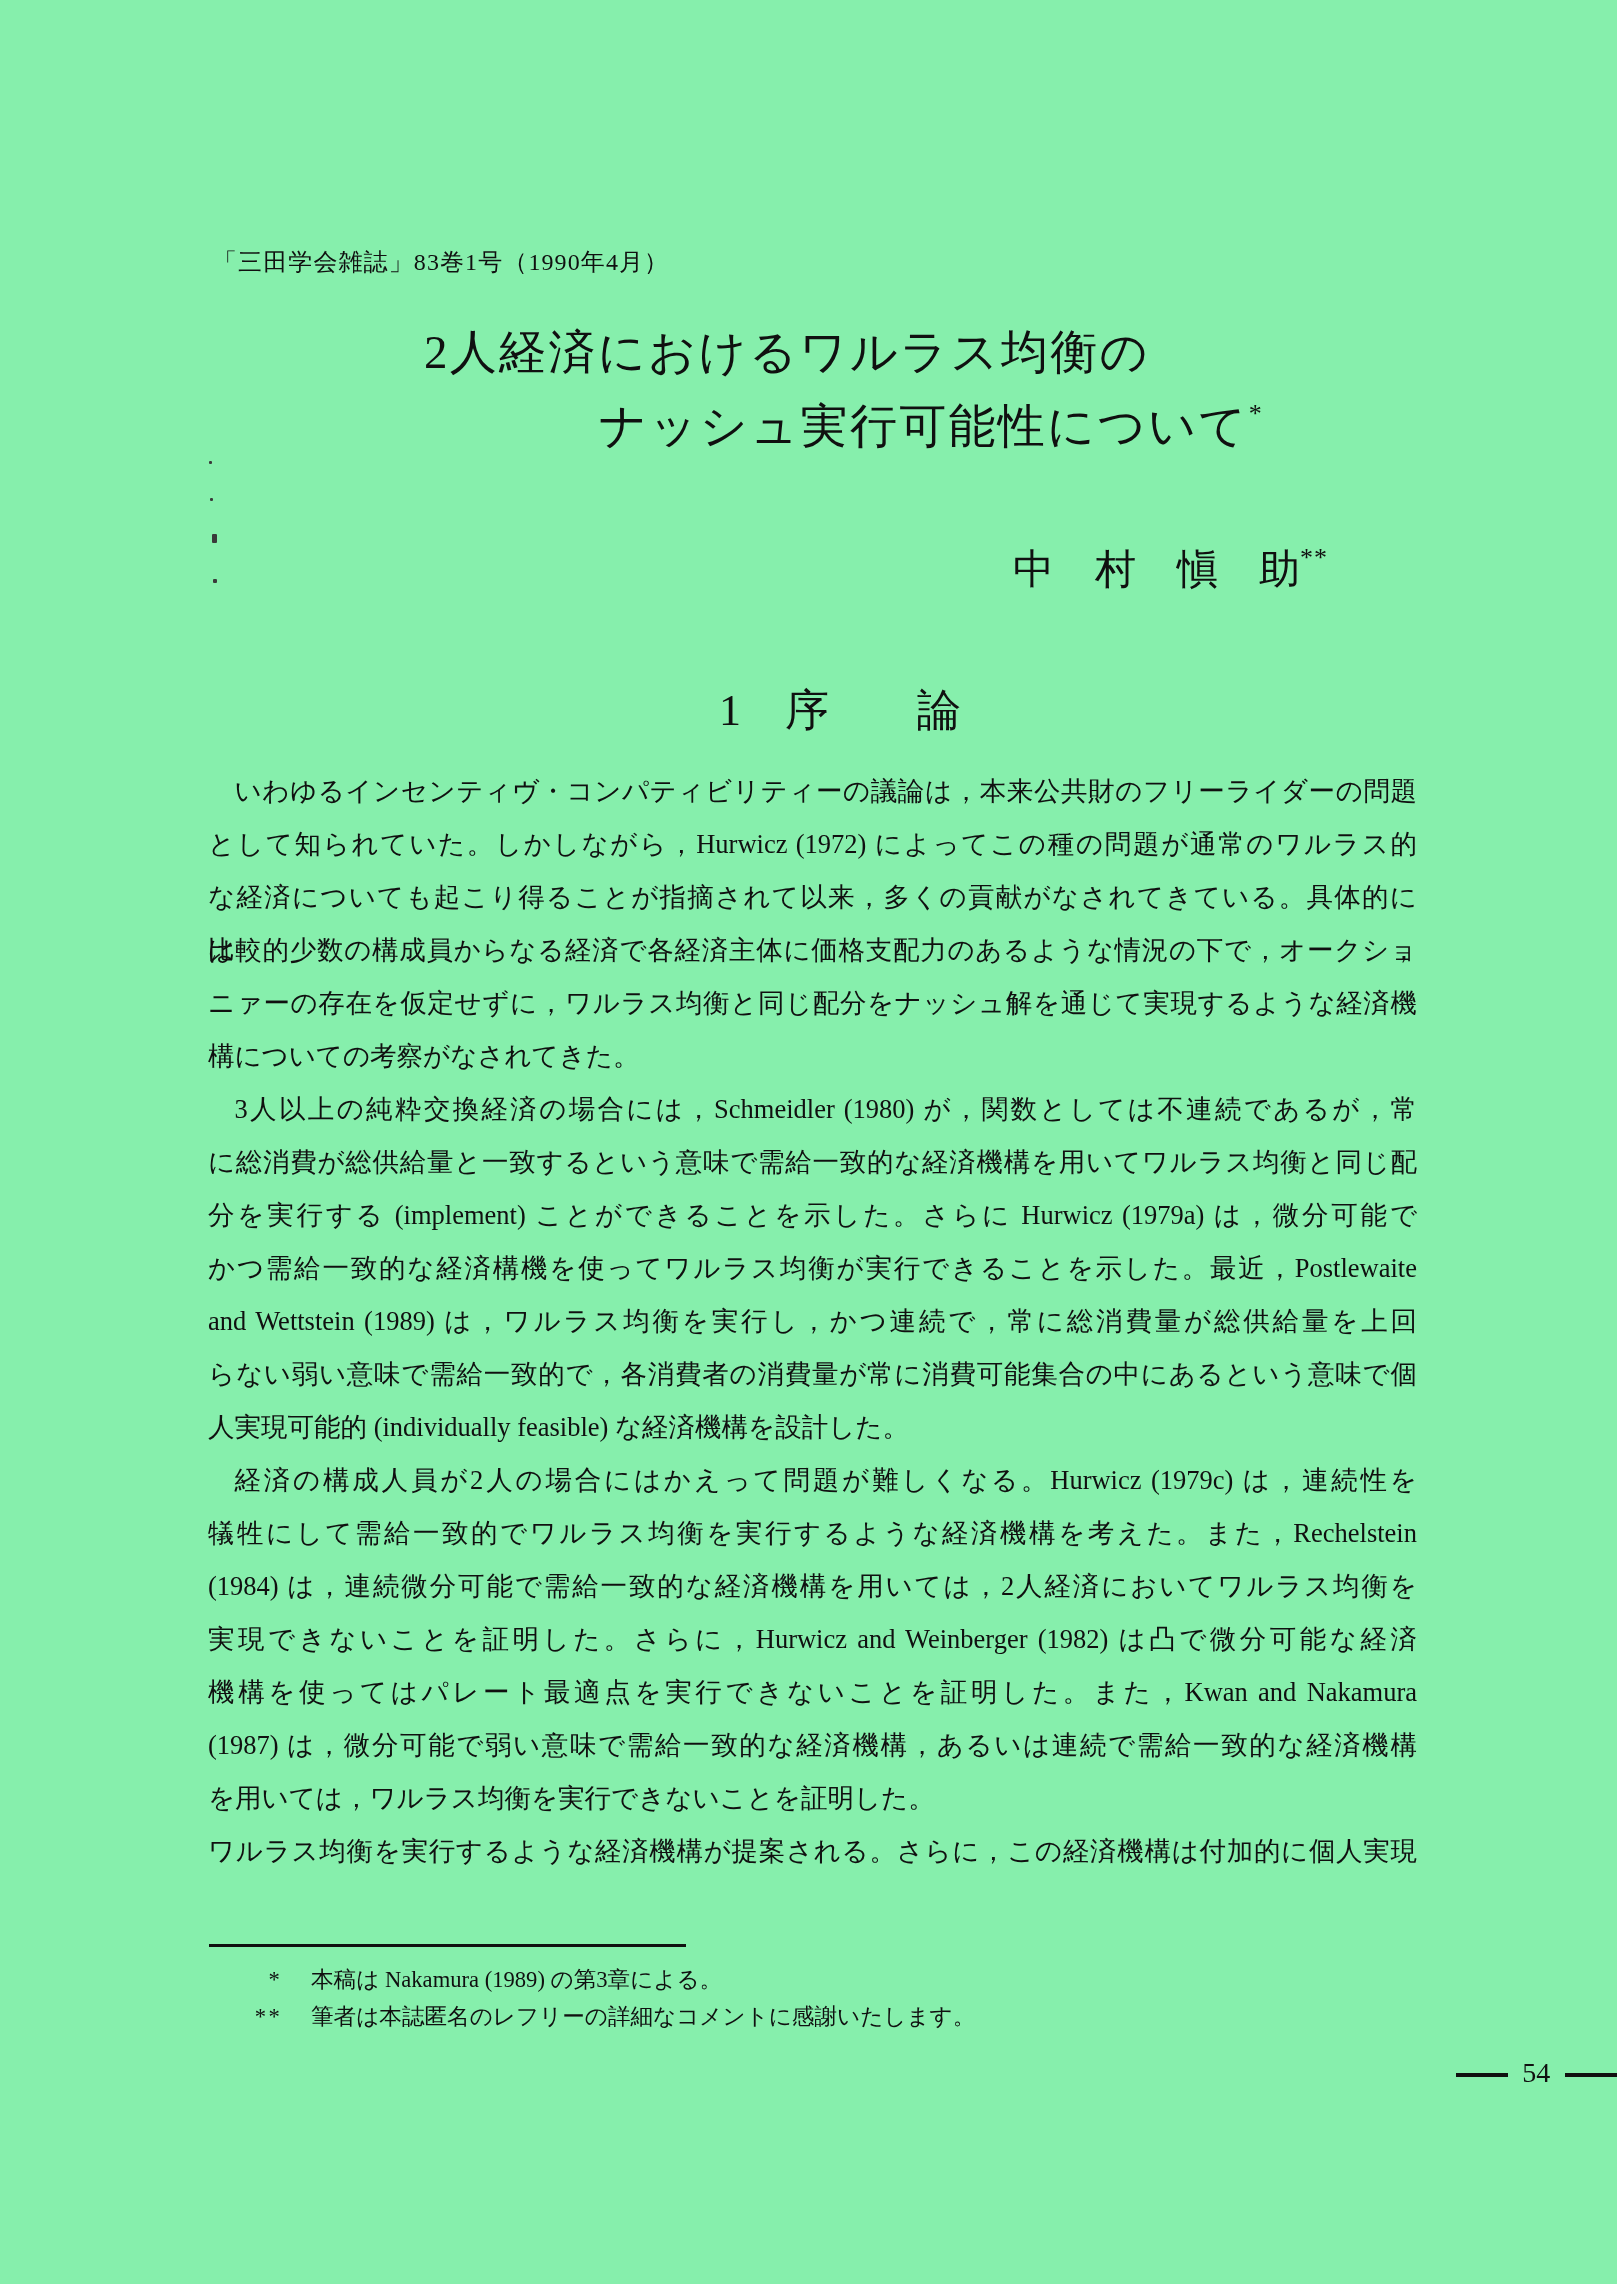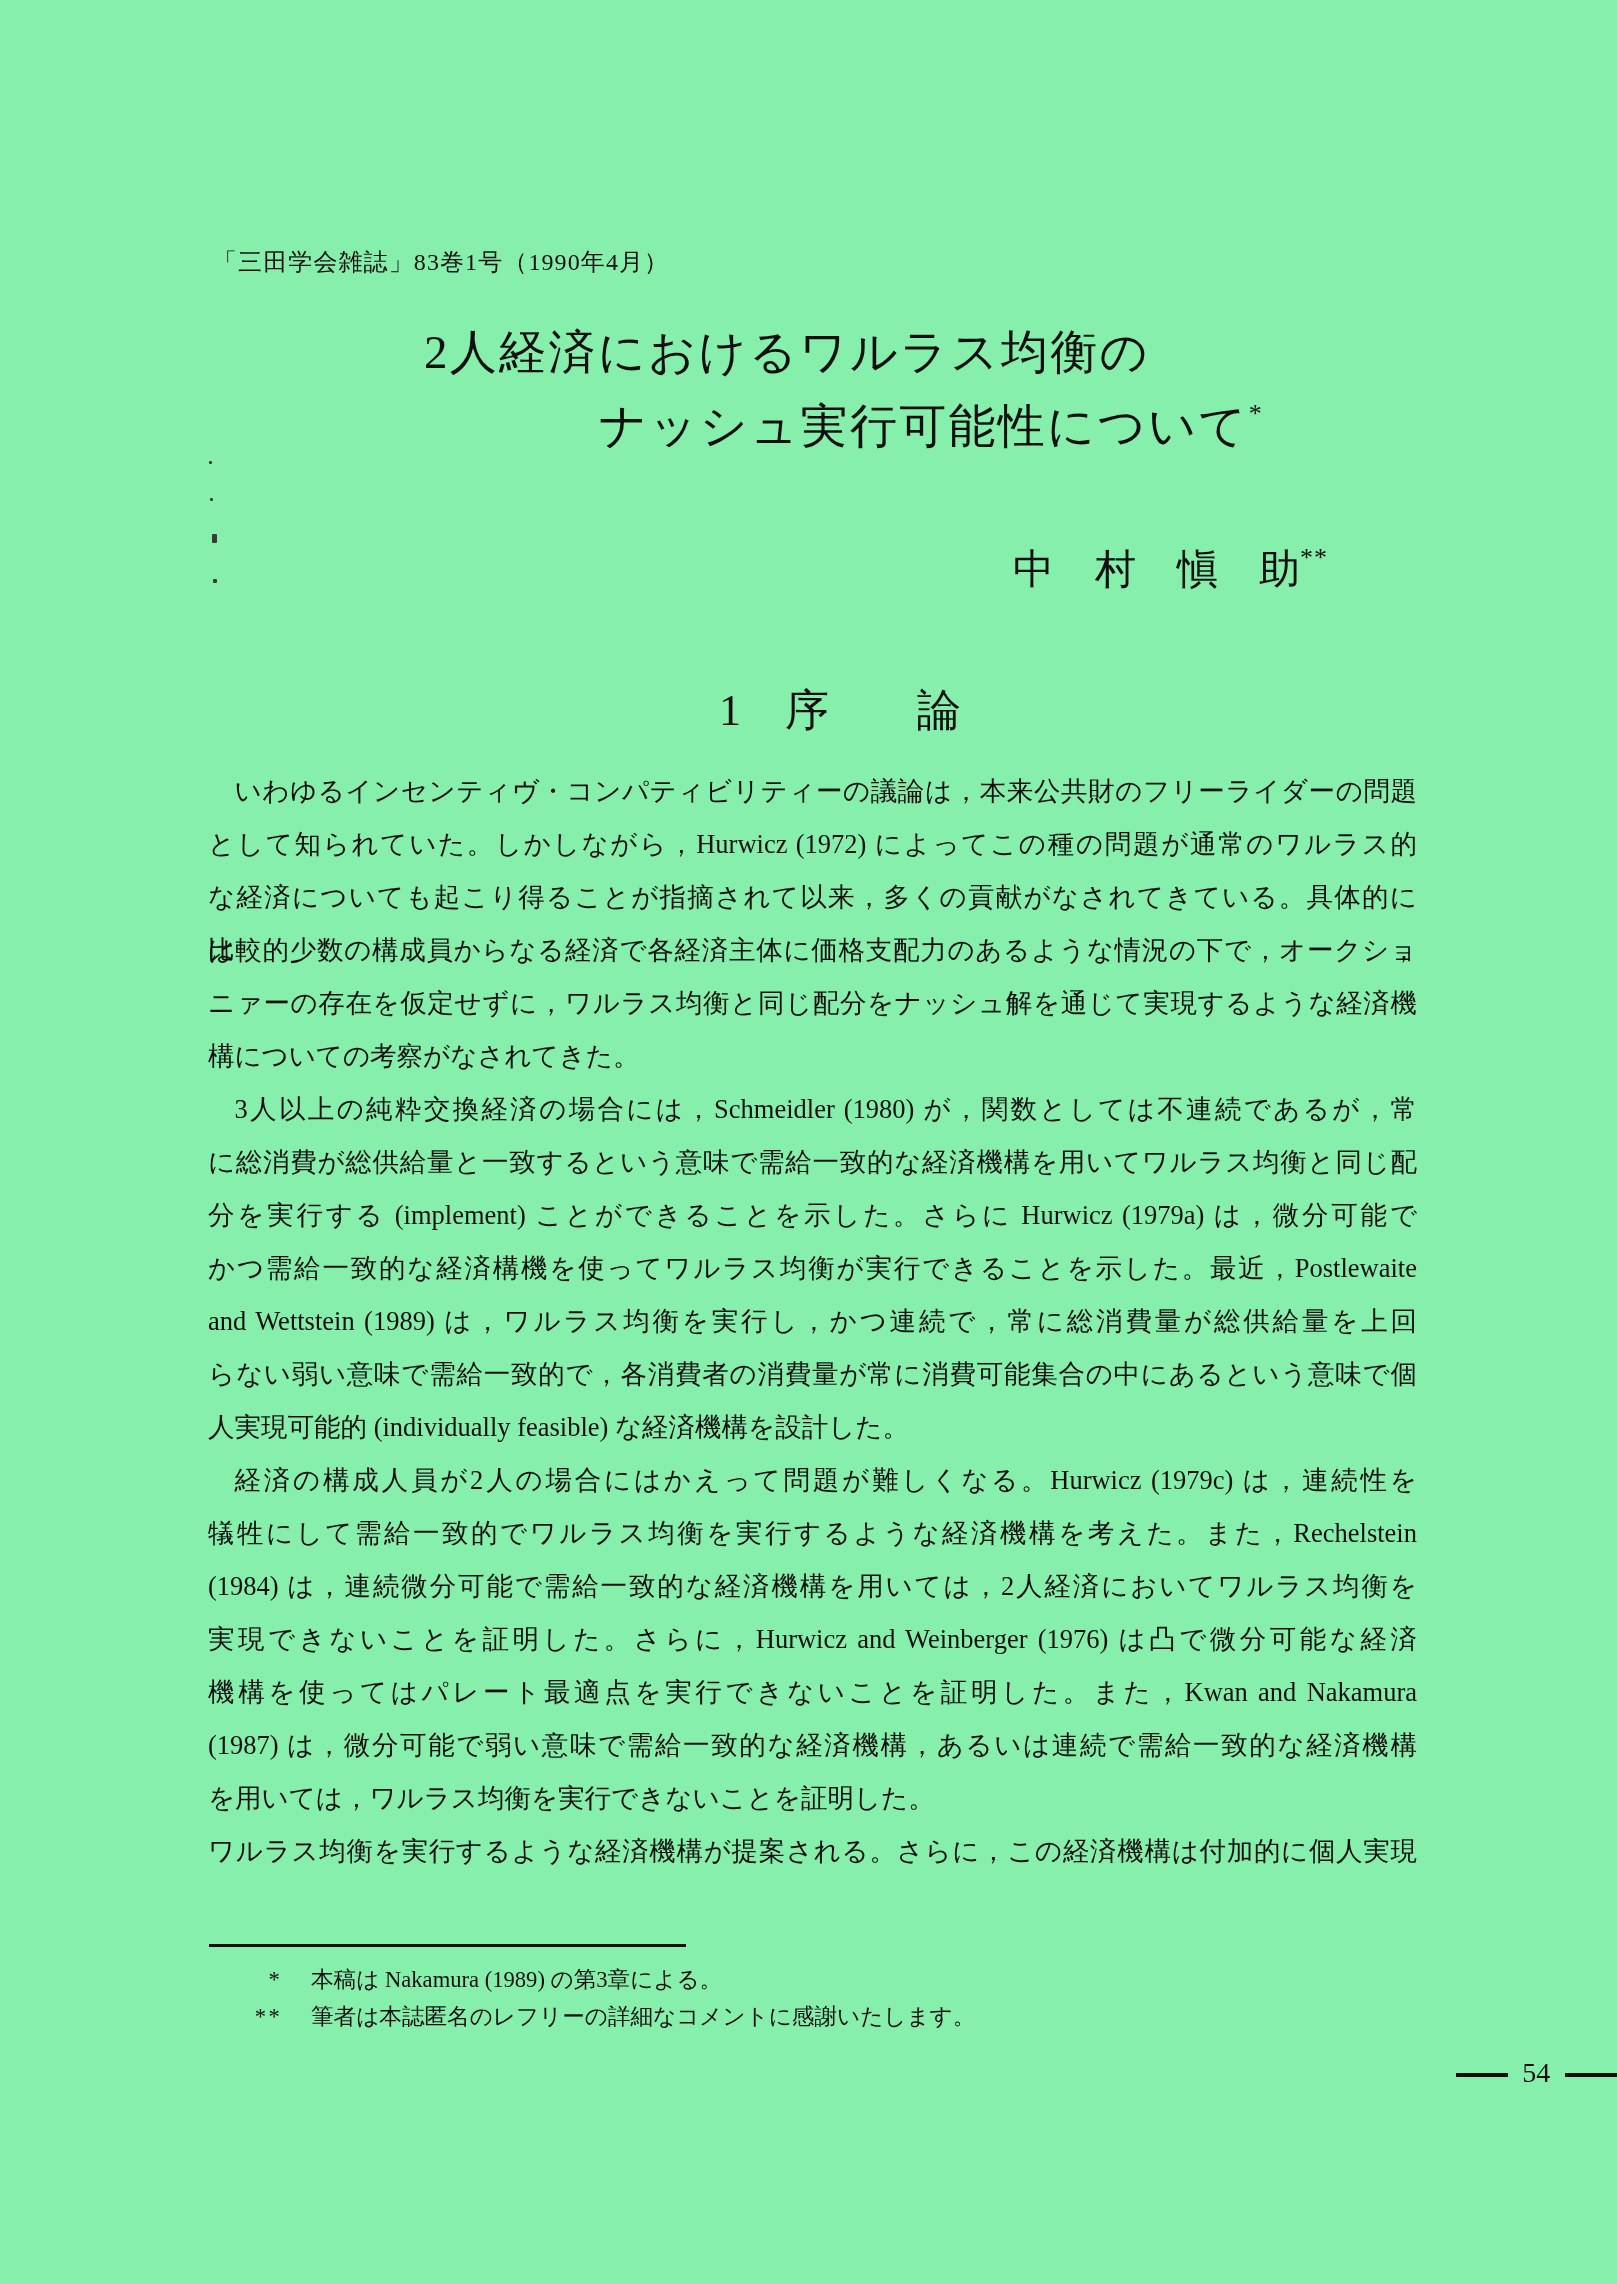--- a/index.html
+++ b/index.html
@@ -119,21 +119,21 @@
     <div class="bline ind">3人以上の純粋交換経済の場合には，Schmeidler (1980) が，関数としては不連続であるが，常</div>
     <div class="bline">に総消費が総供給量と一致するという意味で需給一致的な経済機構を用いてワルラス均衡と同じ配</div>
     <div class="bline">分を実行する (implement) ことができることを示した。さらに Hurwicz (1979a) は，微分可能で</div>
     <div class="bline">かつ需給一致的な経済構機を使ってワルラス均衡が実行できることを示した。最近，Postlewaite</div>
     <div class="bline">and Wettstein (1989) は，ワルラス均衡を実行し，かつ連続で，常に総消費量が総供給量を上回</div>
     <div class="bline">らない弱い意味で需給一致的で，各消費者の消費量が常に消費可能集合の中にあるという意味で個</div>
     <div class="bline end">人実現可能的 (individually feasible) な経済機構を設計した。</div>
     <div class="bline ind">経済の構成人員が2人の場合にはかえって問題が難しくなる。Hurwicz (1979c) は，連続性を</div>
     <div class="bline">犠牲にして需給一致的でワルラス均衡を実行するような経済機構を考えた。また，Rechelstein</div>
     <div class="bline">(1984) は，連続微分可能で需給一致的な経済機構を用いては，2人経済においてワルラス均衡を</div>
-    <div class="bline">実現できないことを証明した。さらに，Hurwicz and Weinberger (1976) は凸で微分可能な経済</div>
+    <div class="bline">実現できないことを証明した。さらに，Hurwicz and Weinberger (1982) は凸で微分可能な経済</div>
     <div class="bline">機構を使ってはパレート最適点を実行できないことを証明した。また，Kwan and Nakamura</div>
     <div class="bline">(1987) は，微分可能で弱い意味で需給一致的な経済機構，あるいは連続で需給一致的な経済機構</div>
     <div class="bline end">を用いては，ワルラス均衡を実行できないことを証明した。</div>
     <div class="bline">ワルラス均衡を実行するような経済機構が提案される。さらに，この経済機構は付加的に個人実現</div>
   </div>
 
   <div class="abs footnote-rule"></div>
 
   <div class="abs fn fn1">
     <span class="fn-marker">*</span><span class="fn-text">本稿は Nakamura (1989) の第3章による。</span>

